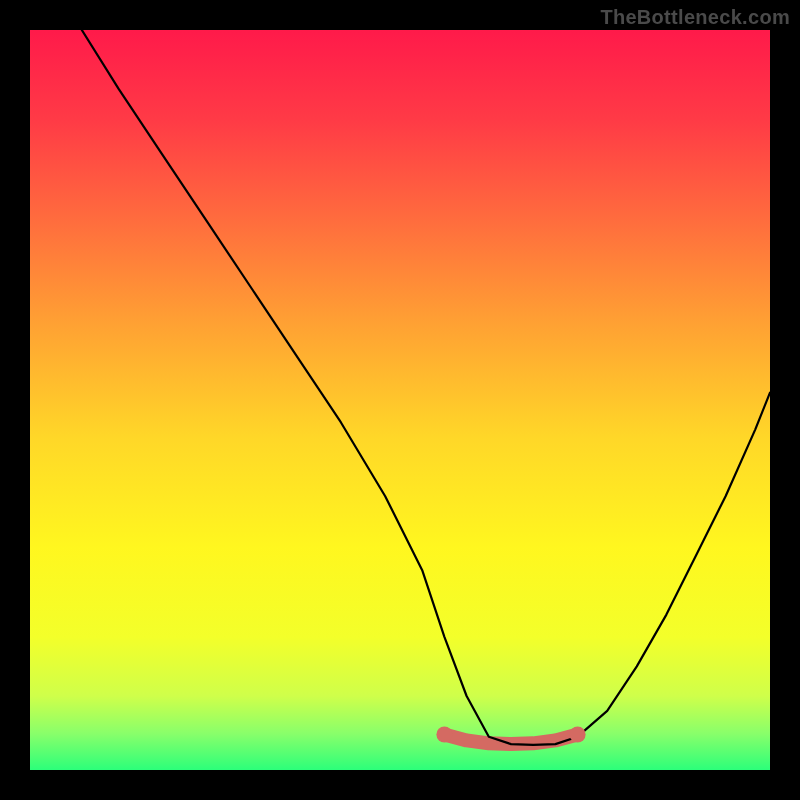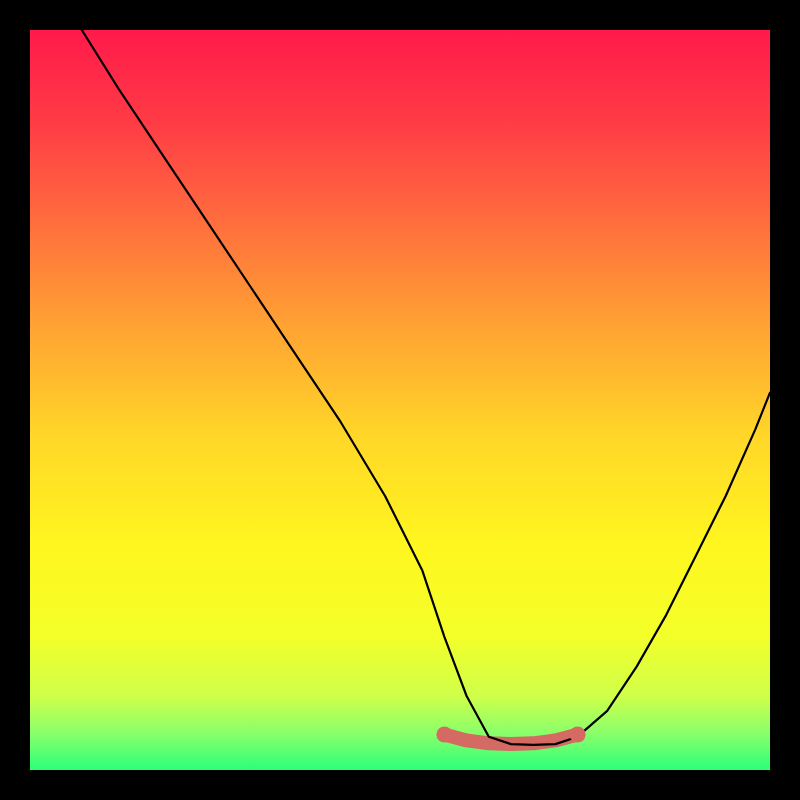--- a/index.html
+++ b/index.html
@@ -49,20 +49,21 @@
     width: 740px;
     height: 740px;
     pointer-events: none;
   }
 </style>
 </head>
 <body>
 
 <div class="frame">
 
+  <a class="attribution">TheBottleneck.com</a>
 
   <div class="plot-area">
 
     <svg class="gradient-bg" viewBox="0 0 740 740" preserveAspectRatio="none">
       <defs>
         <linearGradient id="bg-grad" x1="0" y1="0" x2="0" y2="1">
         <stop offset="0%" stop-color="#ff1a4a"></stop>
             <stop offset="12%" stop-color="#ff3a46"></stop>
             <stop offset="25%" stop-color="#ff6a3e"></stop>
             <stop offset="40%" stop-color="#ffa233"></stop>

